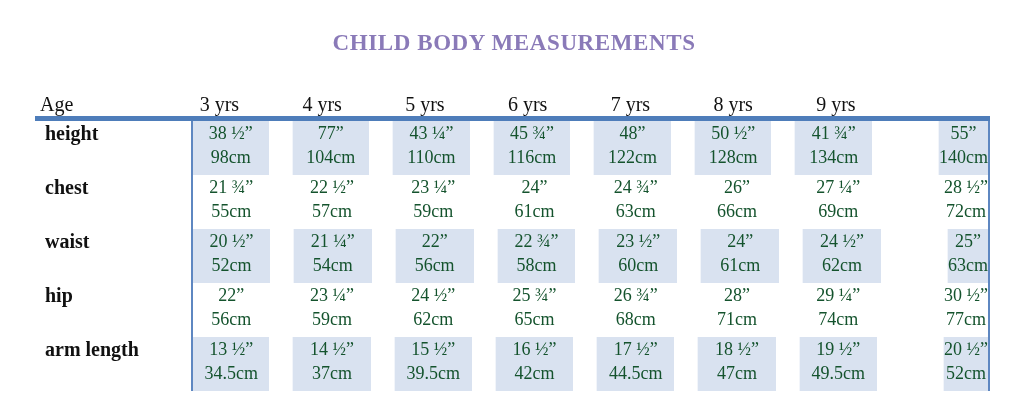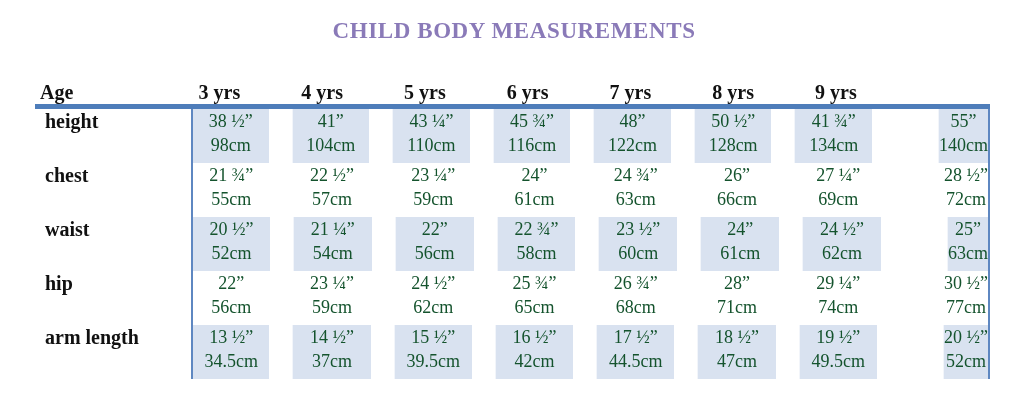--- a/index.html
+++ b/index.html
@@ -4,21 +4,21 @@
 <style>
   html, body { margin: 0; padding: 0; }
   body {
     width: 1028px; height: 416px;
     background: #ffffff;
     overflow: hidden;
     font-family: "Liberation Serif", "DejaVu Serif", serif;
     color: #111111;
   }
   .title {
-    margin: 16px 0 0 0;
+    margin: 28px 0 0 0;
     font-size: 23px;
     line-height: 30px;
     font-weight: bold;
     text-align: center;
     letter-spacing: 0.6px;
     color: #8a7ab8;
   }
   .size-table {
     margin: 26px 38px 0 35px; 
     width: 955px;
@@ -27,21 +27,21 @@
     display: grid;
     grid-template-columns: 133px repeat(8, 1fr);
   }
   .header-row {
     height: 32px;
     border-bottom: 5px solid #4e7dba;
   }
   .header-row .cell {
     align-self: end;
     padding-bottom: 0;
-    font-weight: bold;
+    font-weight: normal;
     font-size: 20px;
     line-height: 24px;
     text-align: center;
     white-space: nowrap;
   }
   .header-row .cell.age {
     text-align: left;
     padding-left: 5px;
   }
   .body-row { height: 54px; gap: 23px; }
@@ -83,21 +83,21 @@
     <div class="cell">9 yrs</div>
   </div>
 
   <div class="grid-row body-row shaded">
     <div class="cell rowlabel">height</div>
     <div class="cell data first">
       <div class="in">38 ½”</div>
       <div class="cm">98cm</div>
     </div>
     <div class="cell data">
-      <div class="in">41”</div>
+      <div class="in">77”</div>
       <div class="cm">104cm</div>
     </div>
     <div class="cell data">
       <div class="in">43 ¼”</div>
       <div class="cm">110cm</div>
     </div>
     <div class="cell data">
       <div class="in">45 ¾”</div>
       <div class="cm">116cm</div>
     </div>

